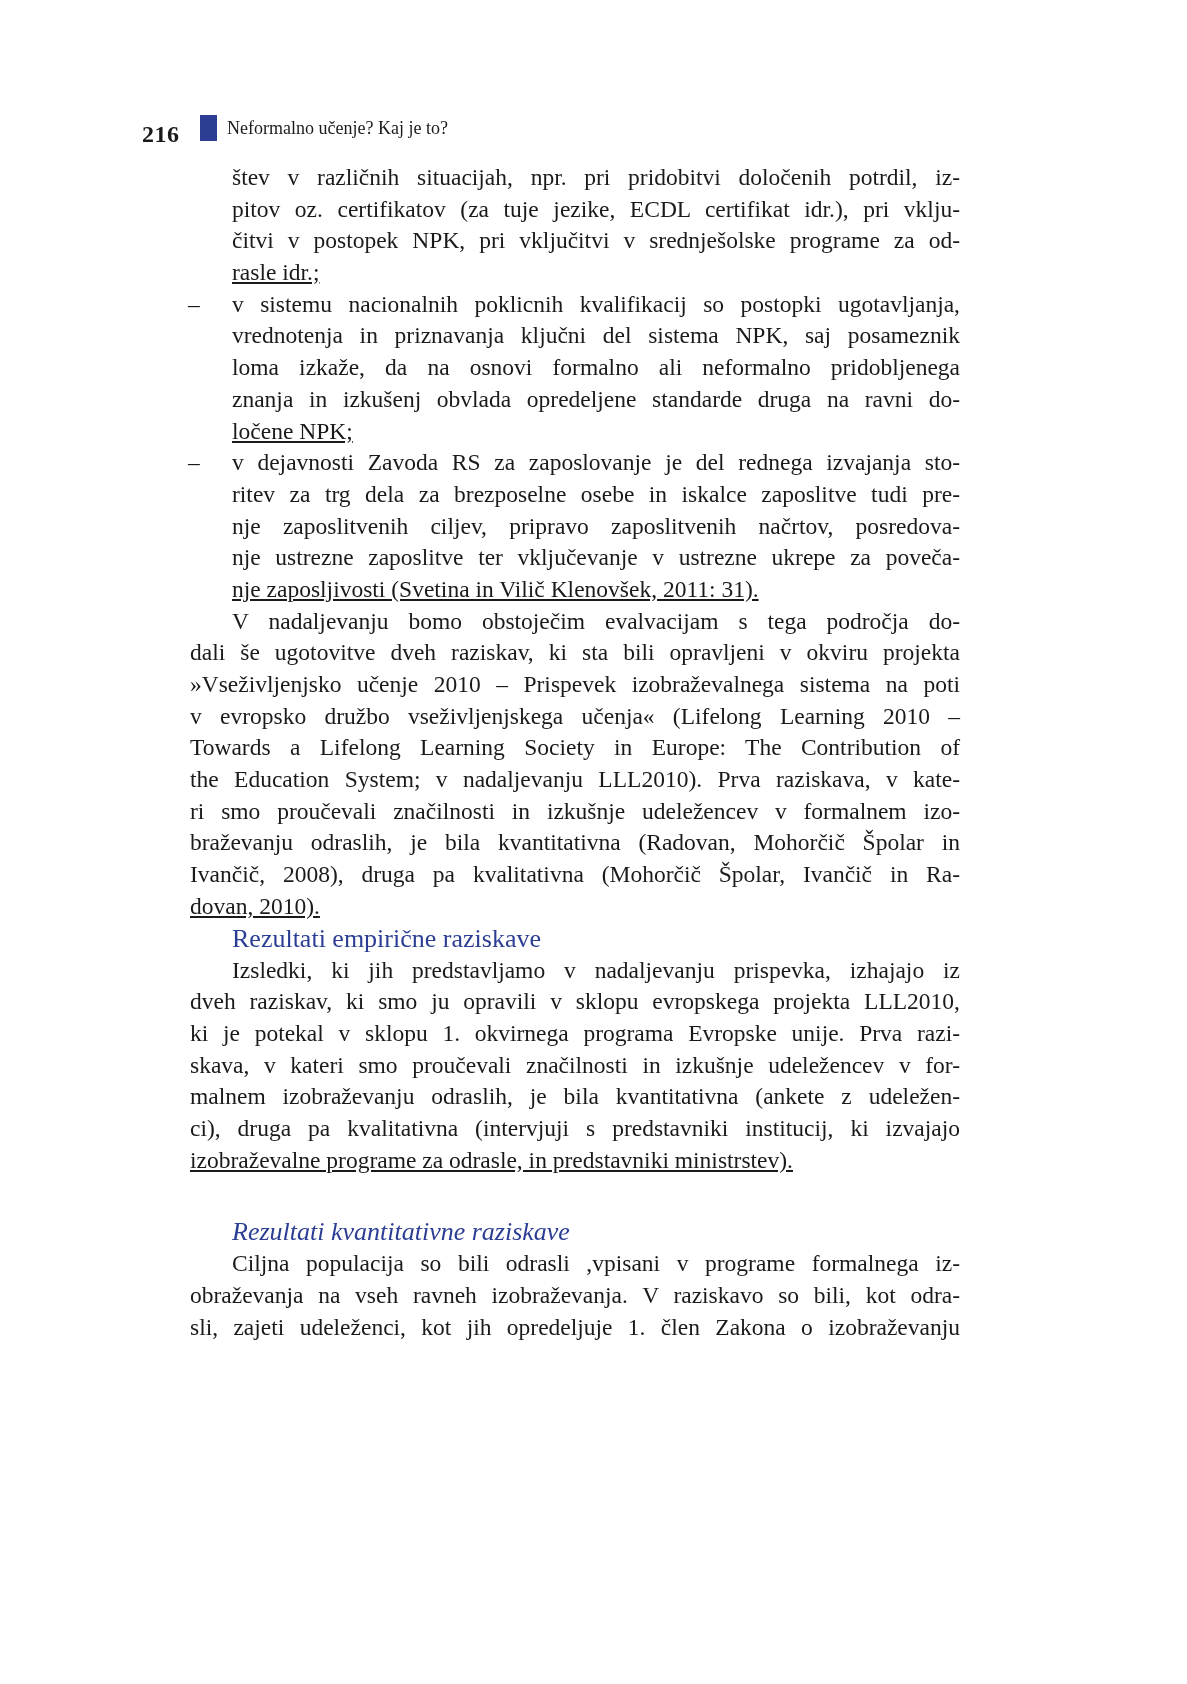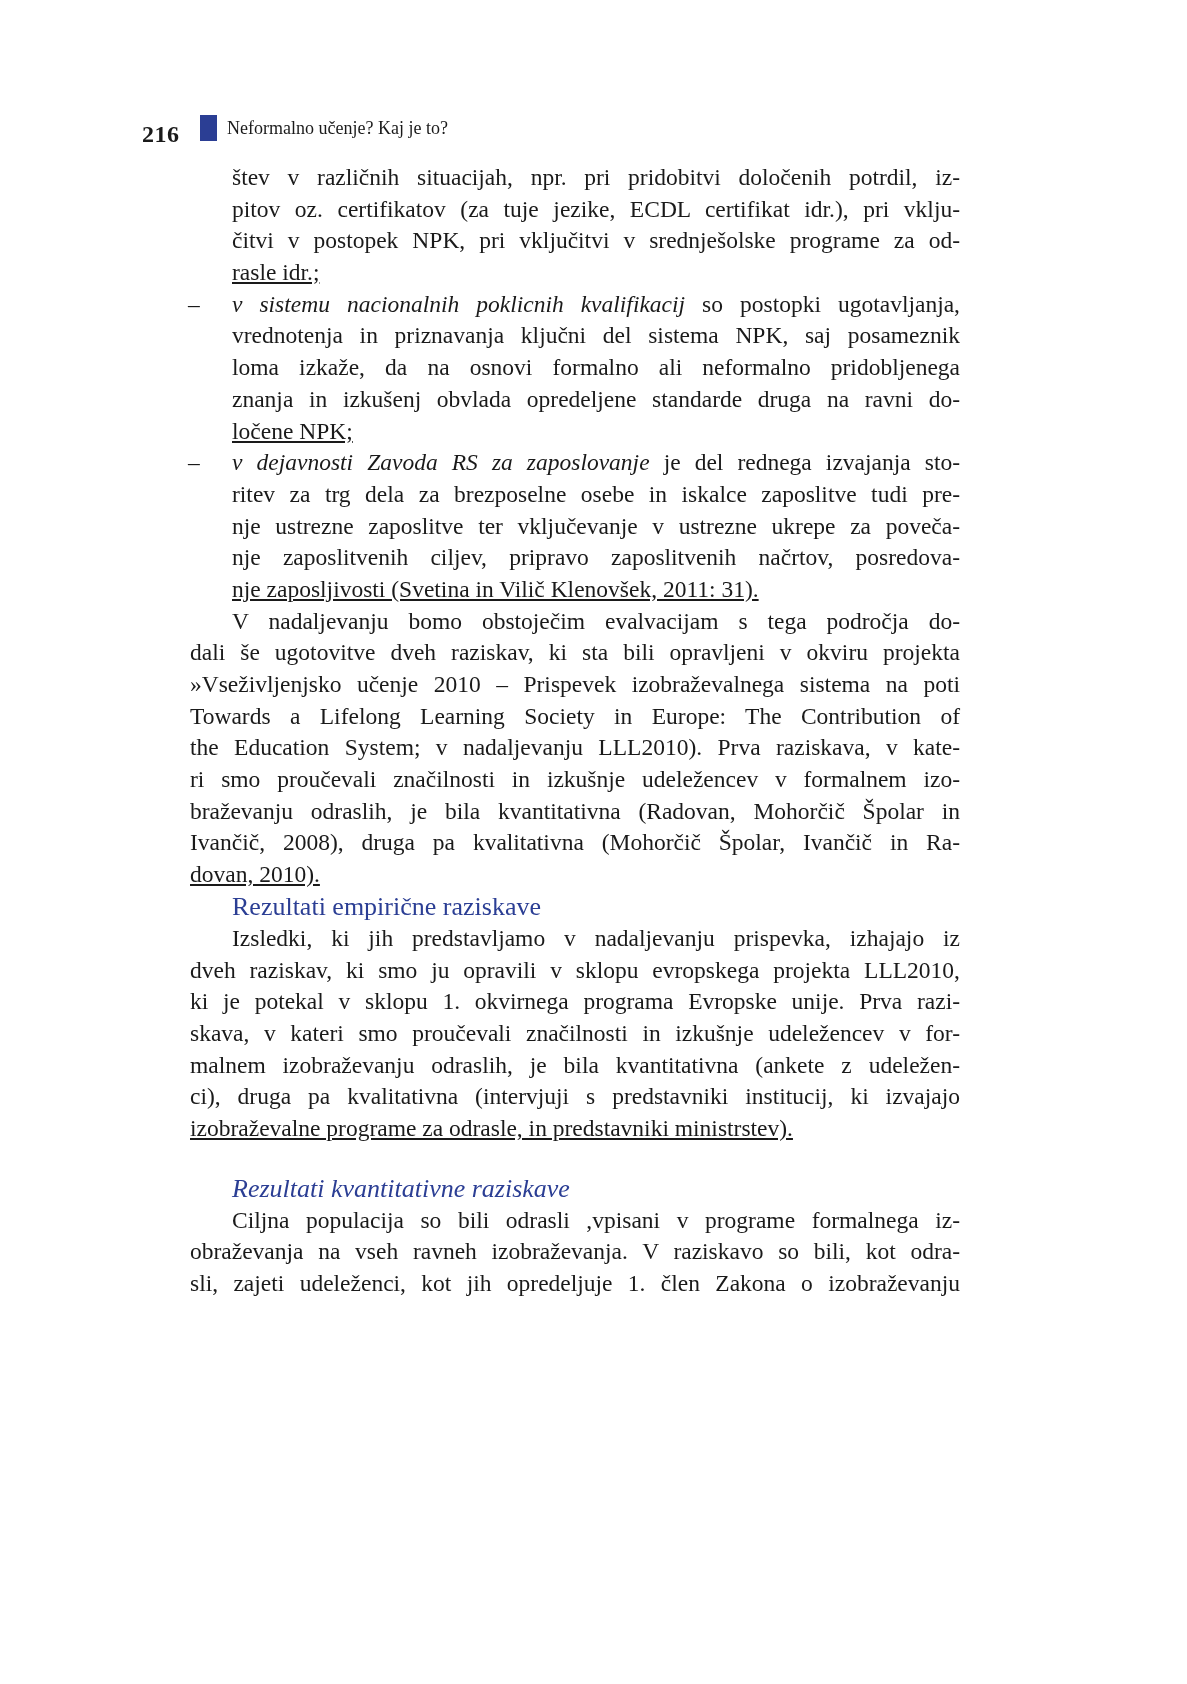--- a/index.html
+++ b/index.html
@@ -8,23 +8,23 @@
   .header { position: absolute; left: 142px; top: 112px; height: 32px; display: flex; align-items: center; }
   .page-num { font-size: 24px; font-weight: bold; letter-spacing: 0.5px; width: 56px; margin-top: 12px; }
   .marker { width: 17px; height: 26px; background: #2b3e94; margin-left: 2px; margin-right: 10px; }
   .running-title { font-size: 18px; color: #1a1a1a; }
   .content { position: absolute; left: 190px; top: 162px; width: 770px; }
   .line { font-size: 23.5px; line-height: 31.7px; white-space: nowrap; text-align: justify; text-align-last: justify; height: 31.7px; overflow: visible; }
   .line.last { text-align-last: left; text-decoration: underline; }
   .list-block { position: relative; padding-left: 42px; }
   .dash { position: absolute; left: -2px; font-size: 23.5px; line-height: 31.7px; }
   .indent { padding-left: 42px; }
-  .em { font-style: italic; }
+  .em { }
   .h2 { color: #2b3e94; font-size: 26px; line-height: 32px; padding-left: 42px; }
-  .h3 { color: #2b3e94; font-size: 26px; line-height: 32px; padding-left: 42px; font-style: italic; margin-top: 28px; }
+  .h3 { color: #2b3e94; font-size: 26px; line-height: 32px; padding-left: 42px; font-style: italic; margin-top: 40px; }
 </style>
 </head>
 <body>
 
 <div class="header">
   <span class="page-num">216</span>
   <span class="marker" style="background: rgb(43, 62, 148);"></span>
   <span class="running-title">Neformalno učenje? Kaj je to?</span>
 </div>
 
@@ -43,29 +43,30 @@
     <div class="line">vrednotenja in priznavanja ključni del sistema NPK, saj posameznik</div>
     <div class="line">loma izkaže, da na osnovi formalno ali neformalno pridobljenega</div>
     <div class="line">znanja in izkušenj obvlada opredeljene standarde druga na ravni do-</div>
     <div class="line last">ločene NPK;</div>
   </div>
 
   <div class="list-block">
     <span class="dash">–</span>
     <div class="line"><span class="em">v dejavnosti Zavoda RS za zaposlovanje</span><span> je del rednega izvajanja sto-</span></div>
     <div class="line">ritev za trg dela za brezposelne osebe in iskalce zaposlitve tudi pre-</div>
+    <div class="line">nje zaposlitvenih ciljev, pripravo zaposlitvenih načrtov, posredova-</div>
     <div class="line">nje ustrezne zaposlitve ter vključevanje v ustrezne ukrepe za poveča-</div>
-    <div class="line">nje zaposlitvenih ciljev, pripravo zaposlitvenih načrtov, posredova-</div>
     <div class="line last">nje zaposljivosti (Svetina in Vilič Klenovšek, 2011: 31).</div>
   </div>
 
   <div class="paragraph">
     <div class="line indent">V nadaljevanju bomo obstoječim evalvacijam s tega področja do-</div>
     <div class="line">dali še ugotovitve dveh raziskav, ki sta bili opravljeni v okviru projekta</div>
     <div class="line">»Vseživljenjsko učenje 2010 – Prispevek izobraževalnega sistema na poti</div>
+    <div class="line">v evropsko družbo vseživljenjskega učenja« (Lifelong Learning 2010 –</div>
     <div class="line">Towards a Lifelong Learning Society in Europe: The Contribution of</div>
     <div class="line">the Education System; v nadaljevanju LLL2010). Prva raziskava, v kate-</div>
     <div class="line">ri smo proučevali značilnosti in izkušnje udeležencev v formalnem izo-</div>
     <div class="line">braževanju odraslih, je bila kvantitativna (Radovan, Mohorčič Špolar in</div>
     <div class="line">Ivančič, 2008), druga pa kvalitativna (Mohorčič Špolar, Ivančič in Ra-</div>
     <div class="line last">dovan, 2010).</div>
   </div>
 
   <div class="h2">Rezultati empirične raziskave</div>
 

